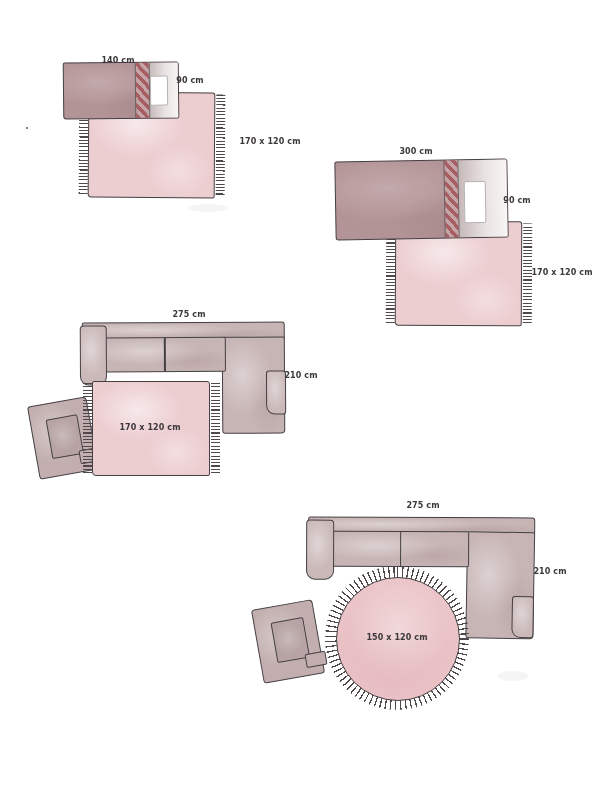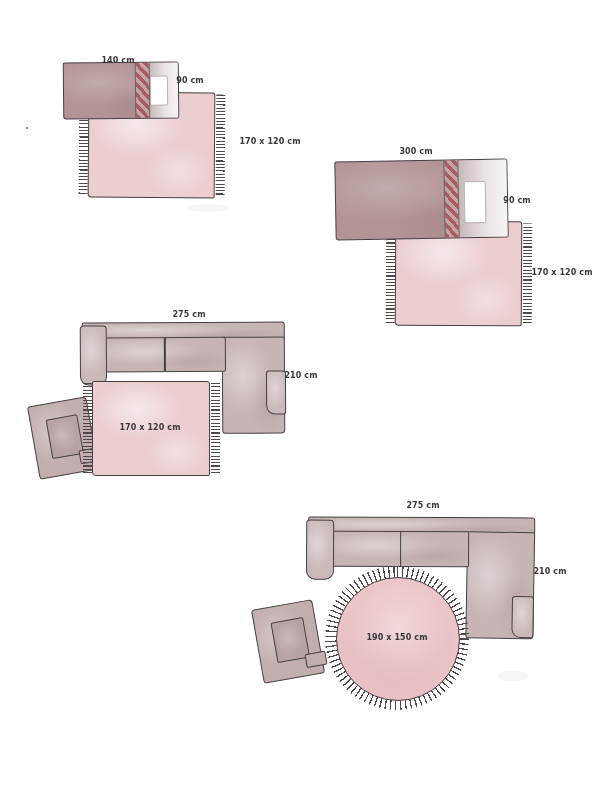--- a/index.html
+++ b/index.html
@@ -148,15 +148,15 @@
   <div class="armchair" style="left:257px;top:604px;width:62px;height:75px;">
     <div class="ac-body"></div>
     <div class="ac-seat" style="left:17px;top:16px;width:31px;height:39px;"></div>
     <div class="ac-tab" style="left:45px;top:53px;width:19px;height:12px;"></div>
   </div>
   <div class="round-fringe" style="left:325px;top:566px;width:144px;height:144px;"></div>
   <div class="round-rug" style="left:336px;top:577px;width:122px;height:122px;"></div>
   <div class="smudge" style="left:498px;top:671px;width:30px;height:10px;"></div>
   <span class="lbl" style="left:398px;top:501px;width:50px;">275 cm</span>
   <span class="lbl" style="left:530px;top:567px;width:40px;">210 cm</span>
-  <span class="lbl" style="left:366px;top:633px;width:62px;">190 x 150 cm</span>
+  <span class="lbl" style="left:366px;top:633px;width:62px;">150 x 120 cm</span>
 
 </div>
 
 </body></html>

